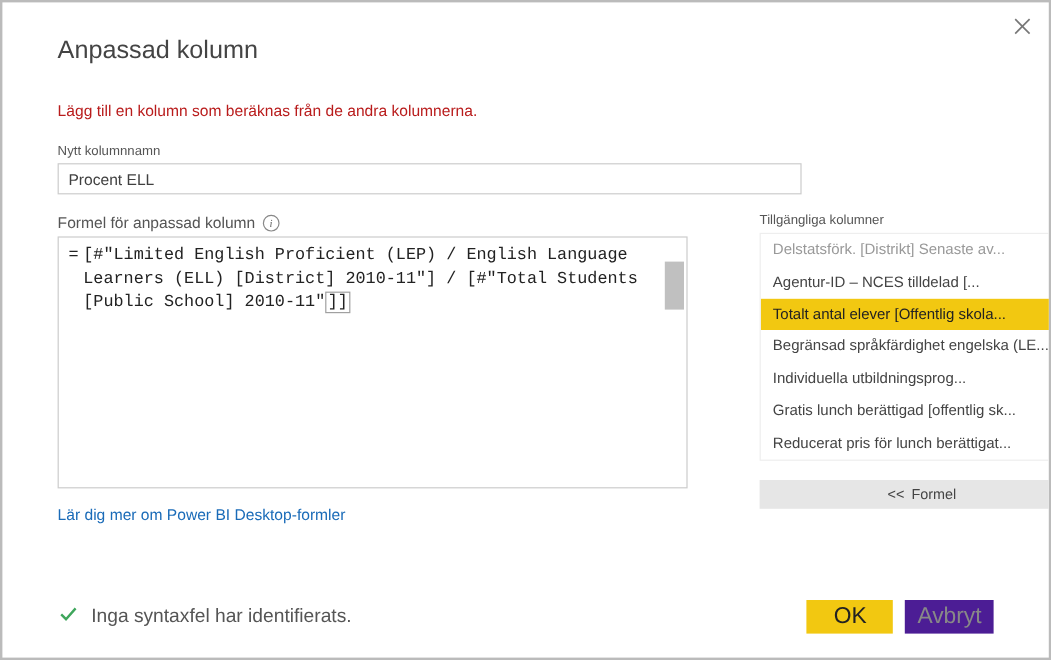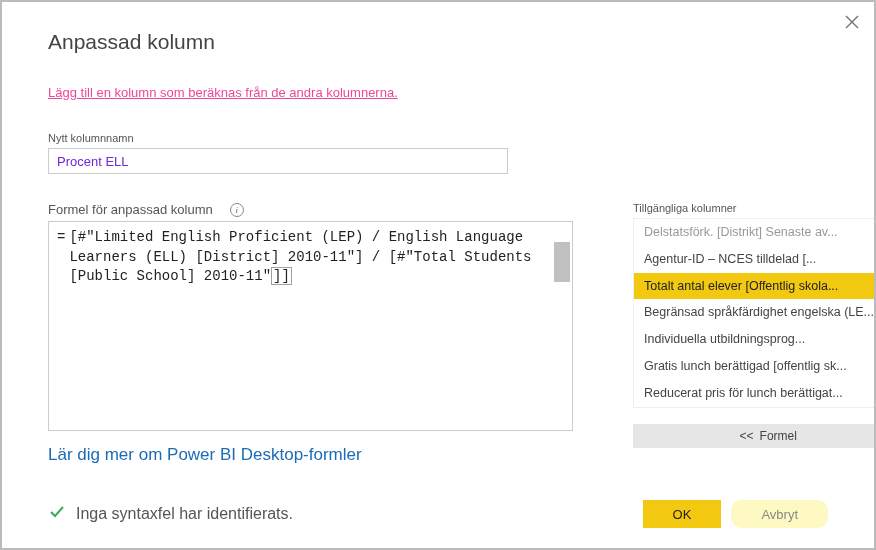--- a/index.html
+++ b/index.html
@@ -27,52 +27,51 @@
       flex-direction: column;
     }
     .title {
       font-size: 21px;
       font-weight: 400;
       color: #444;
       margin-bottom: 31px;
     }
     .subtitle {
       font-size: 13px;
-      color: #ec4899;
-      margin-bottom: 32px;
-      text-decoration: underline;
+      color: #b91c1c;
+      margin-bottom: 20px;
     }
     .field-label {
       font-size: 11px;
       color: #555;
       margin-bottom: 4px;
     }
     .text-input {
-      width: 460px;
+      width: 620px;
       height: 26px;
       border: 1px solid #ccc;
       padding: 2px 8px;
       font-size: 13px;
       font-family: inherit;
-      color: #6d28d9;
-      margin-bottom: 28px;
+      color: #404040;
+      margin-bottom: 16px;
     }
     .columns-row {
       display: flex;
       gap: 60px;
     }
     .left-col { width: 525px; }
     .right-col { flex: 1; }
     .formula-label {
       font-size: 13px;
       color: #555;
       margin-bottom: 4px;
       display: flex;
       align-items: center;
-      gap: 17px;
+      gap: 6px;
     }
     .info-icon {
       display: inline-flex;
       width: 14px;
       height: 14px;
       border: 1px solid #888;
       border-radius: 50%;
       align-items: center;
       justify-content: center;
       font-size: 9px;
@@ -138,21 +137,21 @@
       border: none;
       font-size: 12px;
       color: #444;
       cursor: pointer;
       display: flex;
       align-items: center;
       justify-content: center;
       gap: 6px;
     }
     .learn-link {
-      font-size: 17px;
+      font-size: 13px;
       color: #1a6bb8;
       margin-top: 14px;
       cursor: pointer;
       width: fit-content;
     }
     .footer {
       margin-top: auto;
       display: flex;
       align-items: center;
       justify-content: space-between;
@@ -166,26 +165,26 @@
       font-size: 16px;
       color: #555;
     }
     .checkmark { color: #3fa65c; }
     .checkmark svg { width: 18px; height: 18px; }
     .buttons { display: flex; gap: 10px; }
     .btn {
       min-width: 72px;
       height: 28px;
       border: none;
-      font-size: 13px;
-      cursor: pointer;
-      padding: 0 30px;
+      font-size: 19px;
+      cursor: pointer;
+      padding: 0 10px;
     }
     .btn-ok { background: #f2c811; color: #222; }
-    .btn-cancel { background: #fef9c3; color: #888; border-radius: 10px; }
+    .btn-cancel { background: #4c1d95; color: #888; }
   </style>
 </head>
 <body>
 
 <div class="close-btn">
   <svg viewBox="0 0 16 16" stroke="#777" stroke-width="1.4" fill="none">
     <line x1="2" y1="2" x2="14" y2="14"></line>
       <line x1="14" y1="2" x2="2" y2="14"></line>
   </svg>
 </div>

